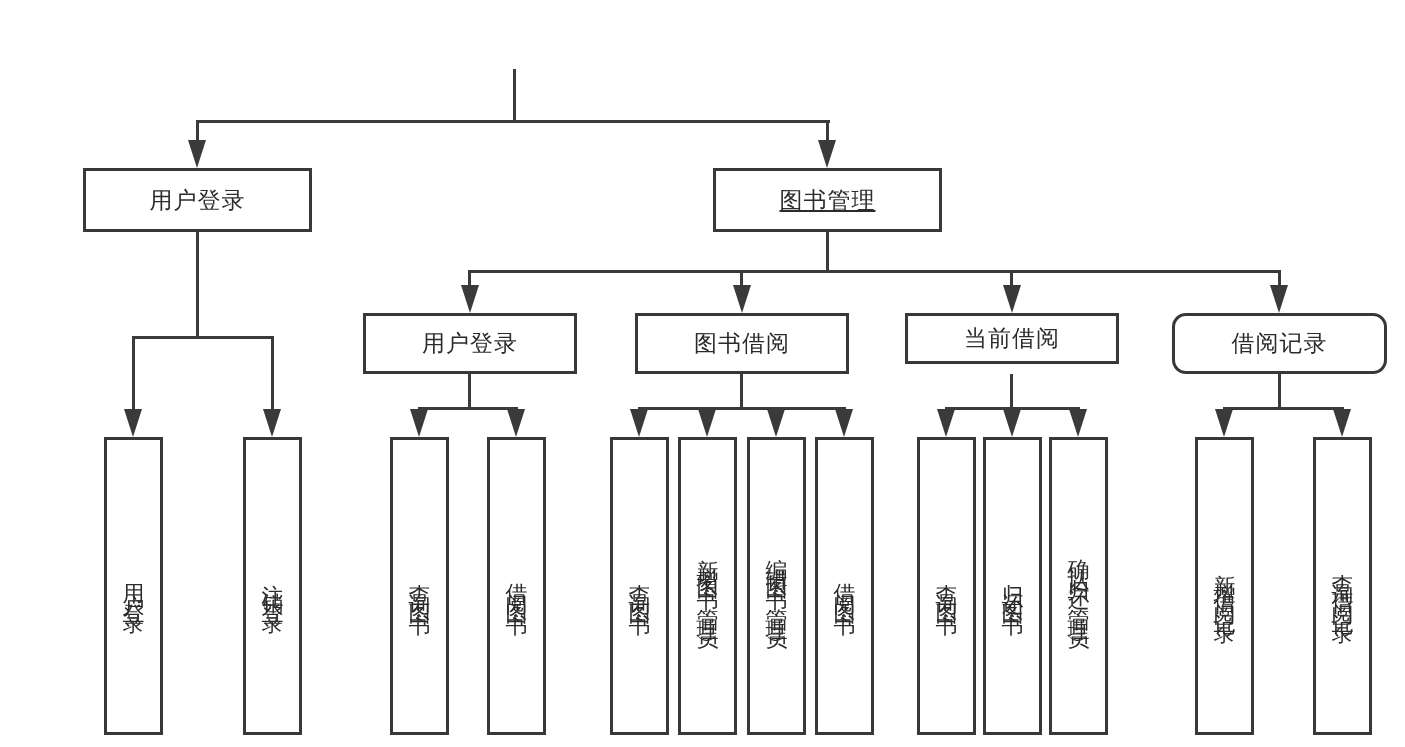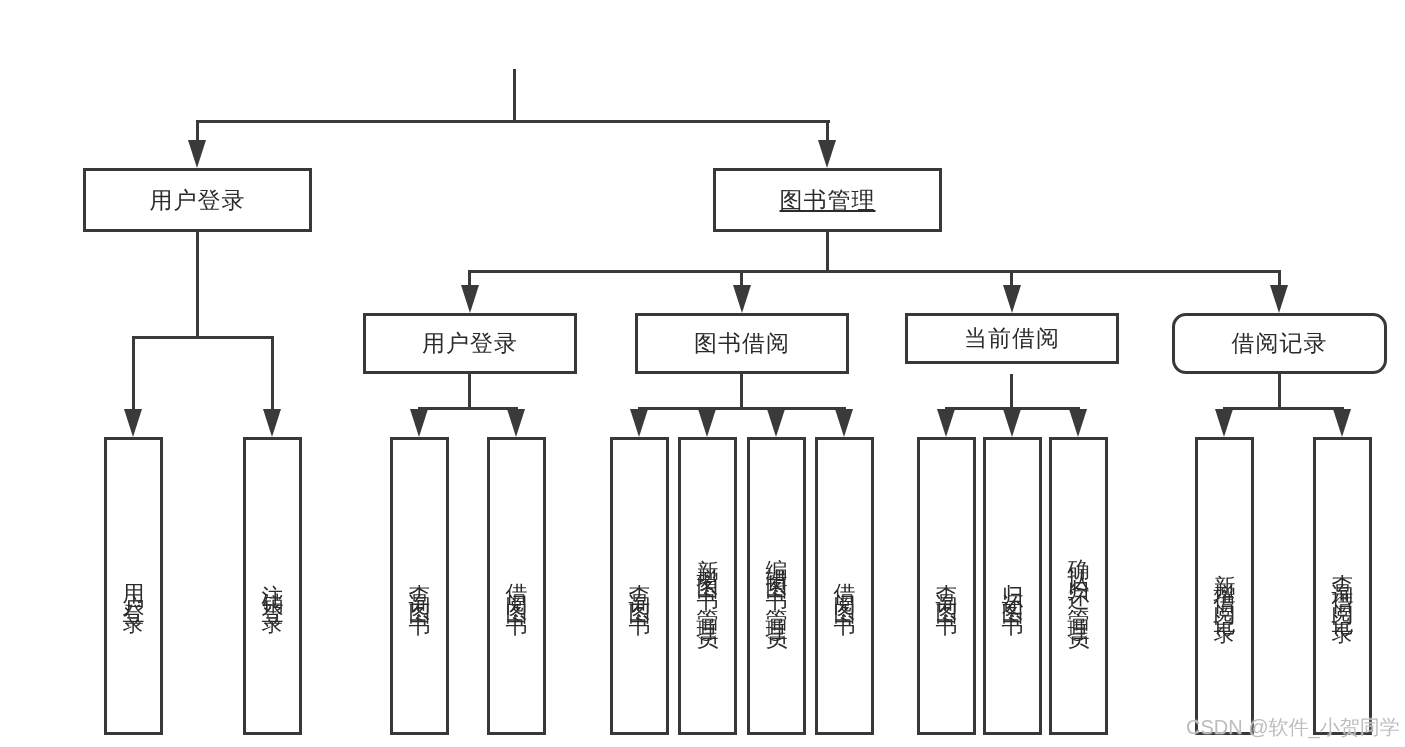--- a/index.html
+++ b/index.html
@@ -183,15 +183,14 @@
     <span>确认归还（管理员）</span>
   </div>
 
   <div class="vbox" style="left:1195px; top:437px; width:59px; height:298px;">
     <span>新增借阅记录</span>
   </div>
   <div class="vbox" style="left:1313px; top:437px; width:59px; height:298px;">
     <span>查询借阅记录</span>
   </div>
 
-  <div class="watermark">CSDN @软件_小贺同学</div>
 
 </div>
 
 </body></html>

